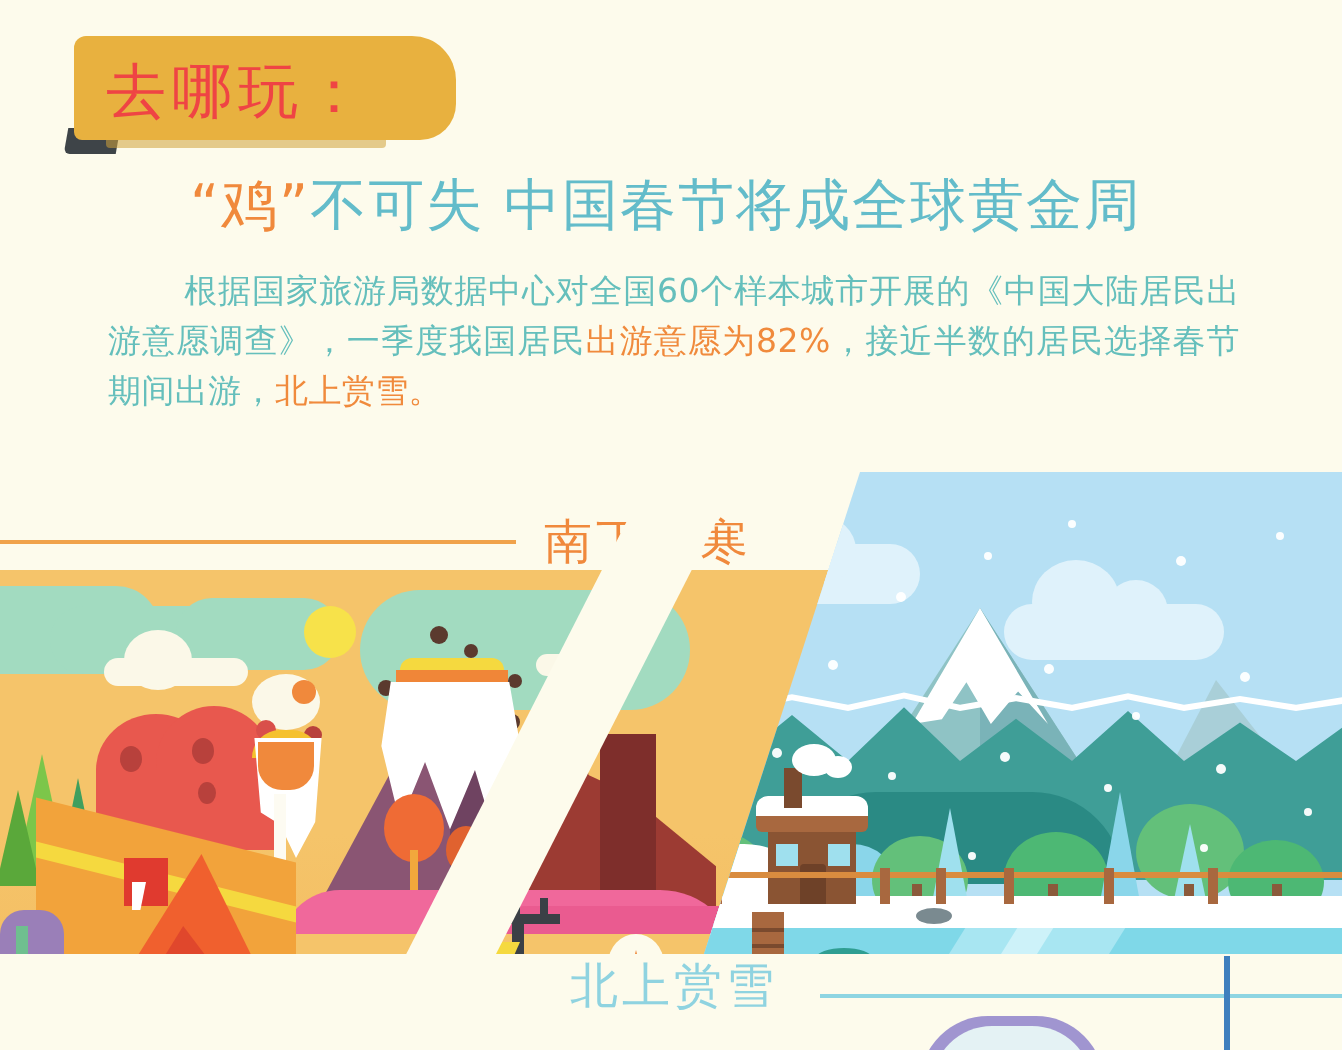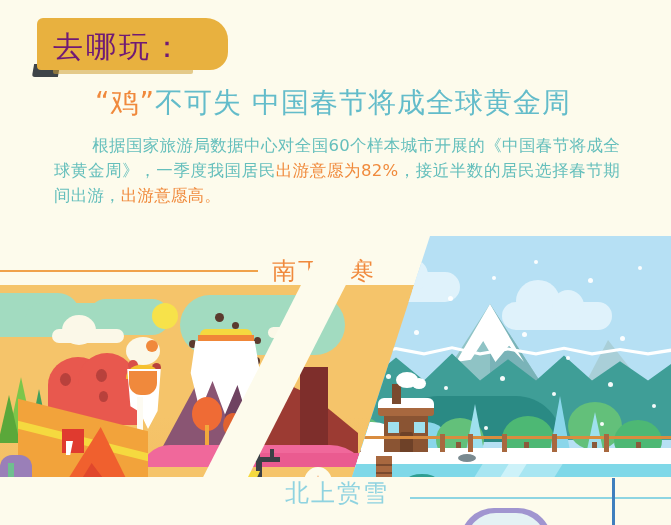--- a/index.html
+++ b/index.html
@@ -24,21 +24,21 @@
     background:#cfa23a; opacity:.55; border-radius:2px;
   }
   .ribbon {
     position:absolute; left:4px; top:0px; width:191px; height:52px;
     background:#e8b13f;
     border-radius:6px 22px 18px 4px;
   }
   .ribbon-label {
     position:absolute; left:0; top:0; width:100%; height:100%;
     display:flex; align-items:center; padding-left:20px;
-    color:#701a75; font-size:30px; letter-spacing:3px; font-weight:400;
+    color:#ef4444; font-size:30px; letter-spacing:3px; font-weight:400;
     line-height:52px;
   }
 
   
   .headline {
     position:absolute; left:0; top:84px; width:666px;
     text-align:center; font-size:28px; letter-spacing:1px;
     color:#63bcca; white-space:nowrap;
   }
   .headline .hl-orange { color:#f0893c; }
@@ -118,21 +118,21 @@
     <div class="ribbon-shadow sh"></div>
     <div class="ribbon"></div>
     <div class="ribbon-label">去哪玩：</div>
   </div>
 
   <div class="headline">
     <span class="hl-orange">“</span><span class="hl-orange">鸡</span><span class="hl-orange">”</span><span>不可失 中国春节将成全球黄金周</span>
   </div>
 
   <div class="body-copy">
-    <span class="indent"></span><span>根据国家旅游局数据中心对全国60个样本城市开展的《中国春节将成全球黄金周》，一季度我国居民</span><span class="em">出游意愿为82%</span><span>，接近半数的居民选择春节期间出游，</span><span class="em">出游意愿高。</span>
+    <span class="indent"></span><span>根据国家旅游局数据中心对全国60个样本城市开展的《中国大陆居民出游意愿调查》，一季度我国居民</span><span class="em">出游意愿为82%</span><span>，接近半数的居民选择春节期间出游，</span><span class="em">北上赏雪。</span>
   </div>
 
   <div class="rule-south"></div>
   <div class="label-south">南下避寒</div>
 
   <div class="scene" id="scene-warm">
 
     <div class="sh cloud-pill mint" style="left:-40px;top:8px;width:120px;height:44px;"></div>
     <div class="sh cloud-pill mint" style="left:25px;top:18px;width:100px;height:34px;"></div>
     <div class="sh cloud-pill mint" style="left:88px;top:14px;width:82px;height:36px;"></div>

